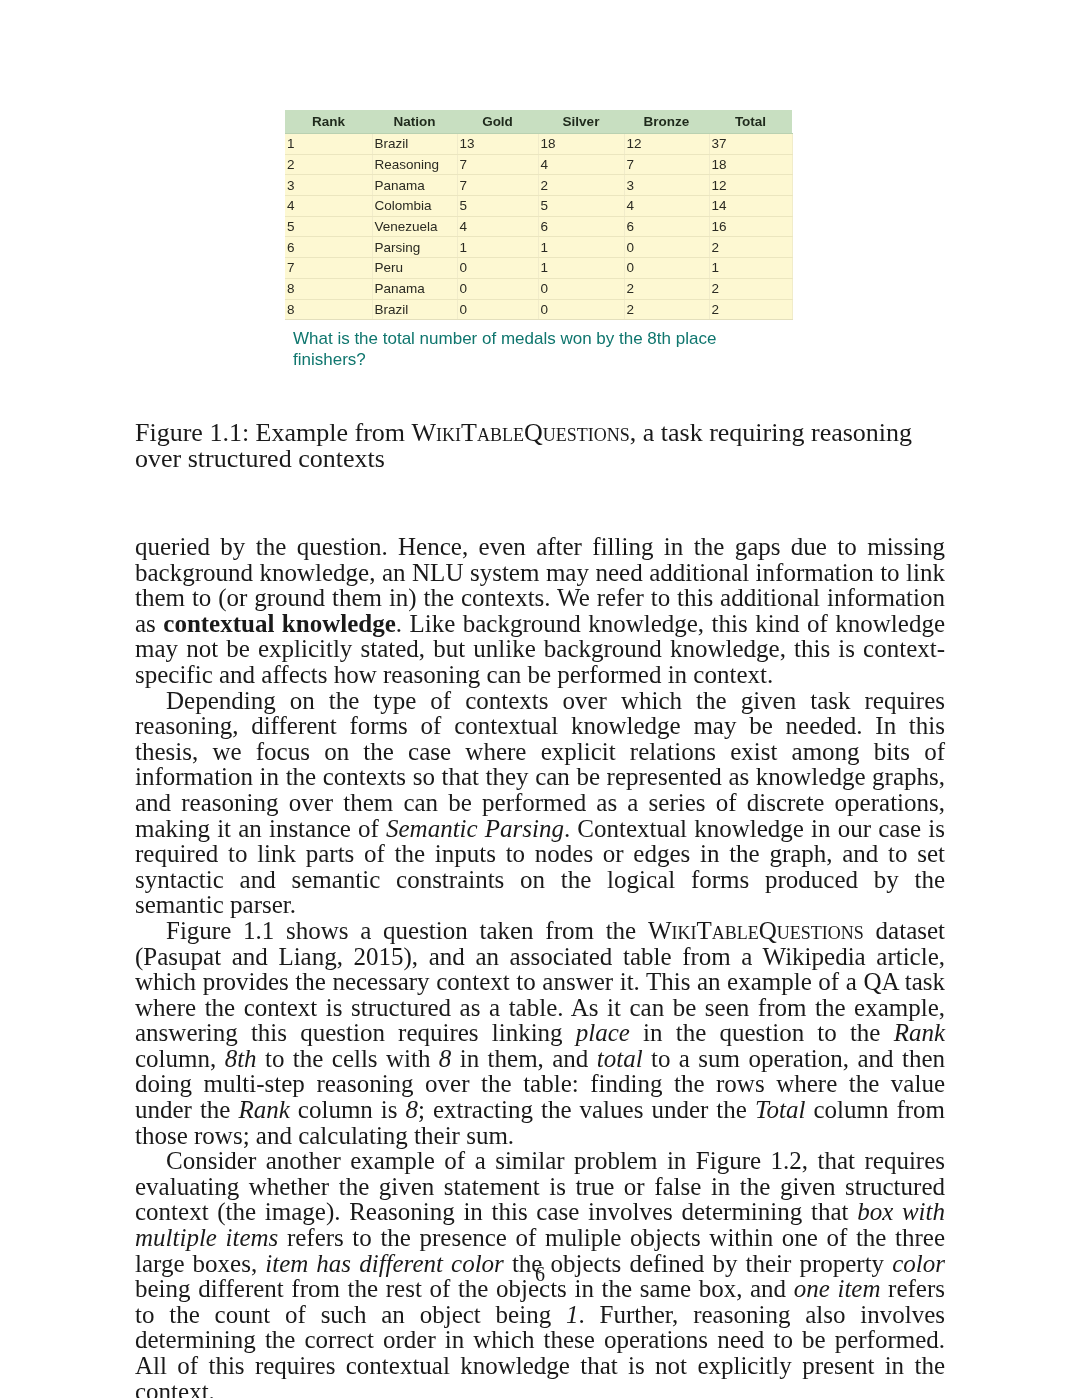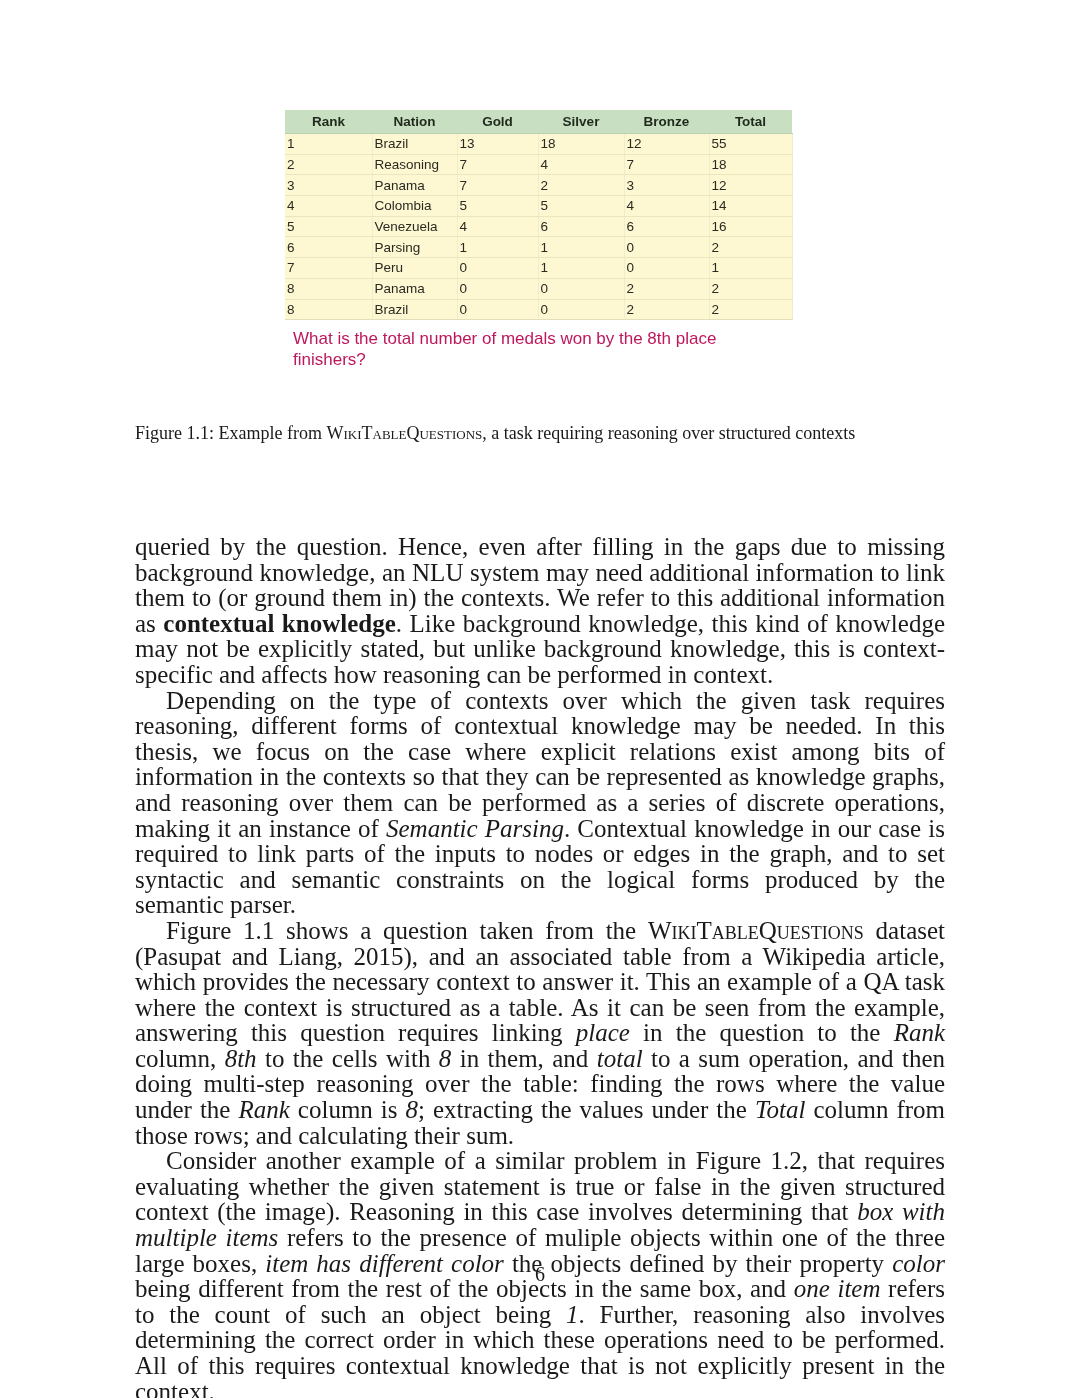--- a/index.html
+++ b/index.html
@@ -53,31 +53,31 @@
     col.c-gold { width: 81px; }
     col.c-silver { width: 86px; }
     col.c-bronze { width: 85px; }
     col.c-total { width: 83px; }
     td.rank-cell { padding-left: 4px; }
     td.nation-cell { padding-left: 1px; }
     .question {
       font-family: "Liberation Sans", "DejaVu Sans", sans-serif;
       font-size: 17px;
       line-height: 21px;
-      color: #be185d;
+      color: #0f766e;
       margin: 8px 0 0 8px;
       width: 480px;
     }
     .caption {
       position: absolute;
       left: 135px;
       top: 420px;
       width: 810px;
       font-family: "Liberation Serif", "DejaVu Serif", serif;
-      font-size: 18px;
+      font-size: 26px;
       line-height: 26px;
       text-align: left;
     }
     .sc {
       font-variant: small-caps;
     }
     .body-text {
       position: absolute;
       left: 135px;
       top: 513px;
@@ -131,21 +131,21 @@
         <th>Total</th>
       </tr>
     </thead>
     <tbody id="medal-body">
         <tr>
           <td class="rank-cell">1</td>
           <td class="nation-cell">Brazil</td>
           <td>13</td>
           <td>18</td>
           <td>12</td>
-          <td>55</td>
+          <td>37</td>
         </tr>
         <tr>
           <td class="rank-cell">2</td>
           <td class="nation-cell">Reasoning</td>
           <td>7</td>
           <td>4</td>
           <td>7</td>
           <td>18</td>
         </tr>
         <tr>

